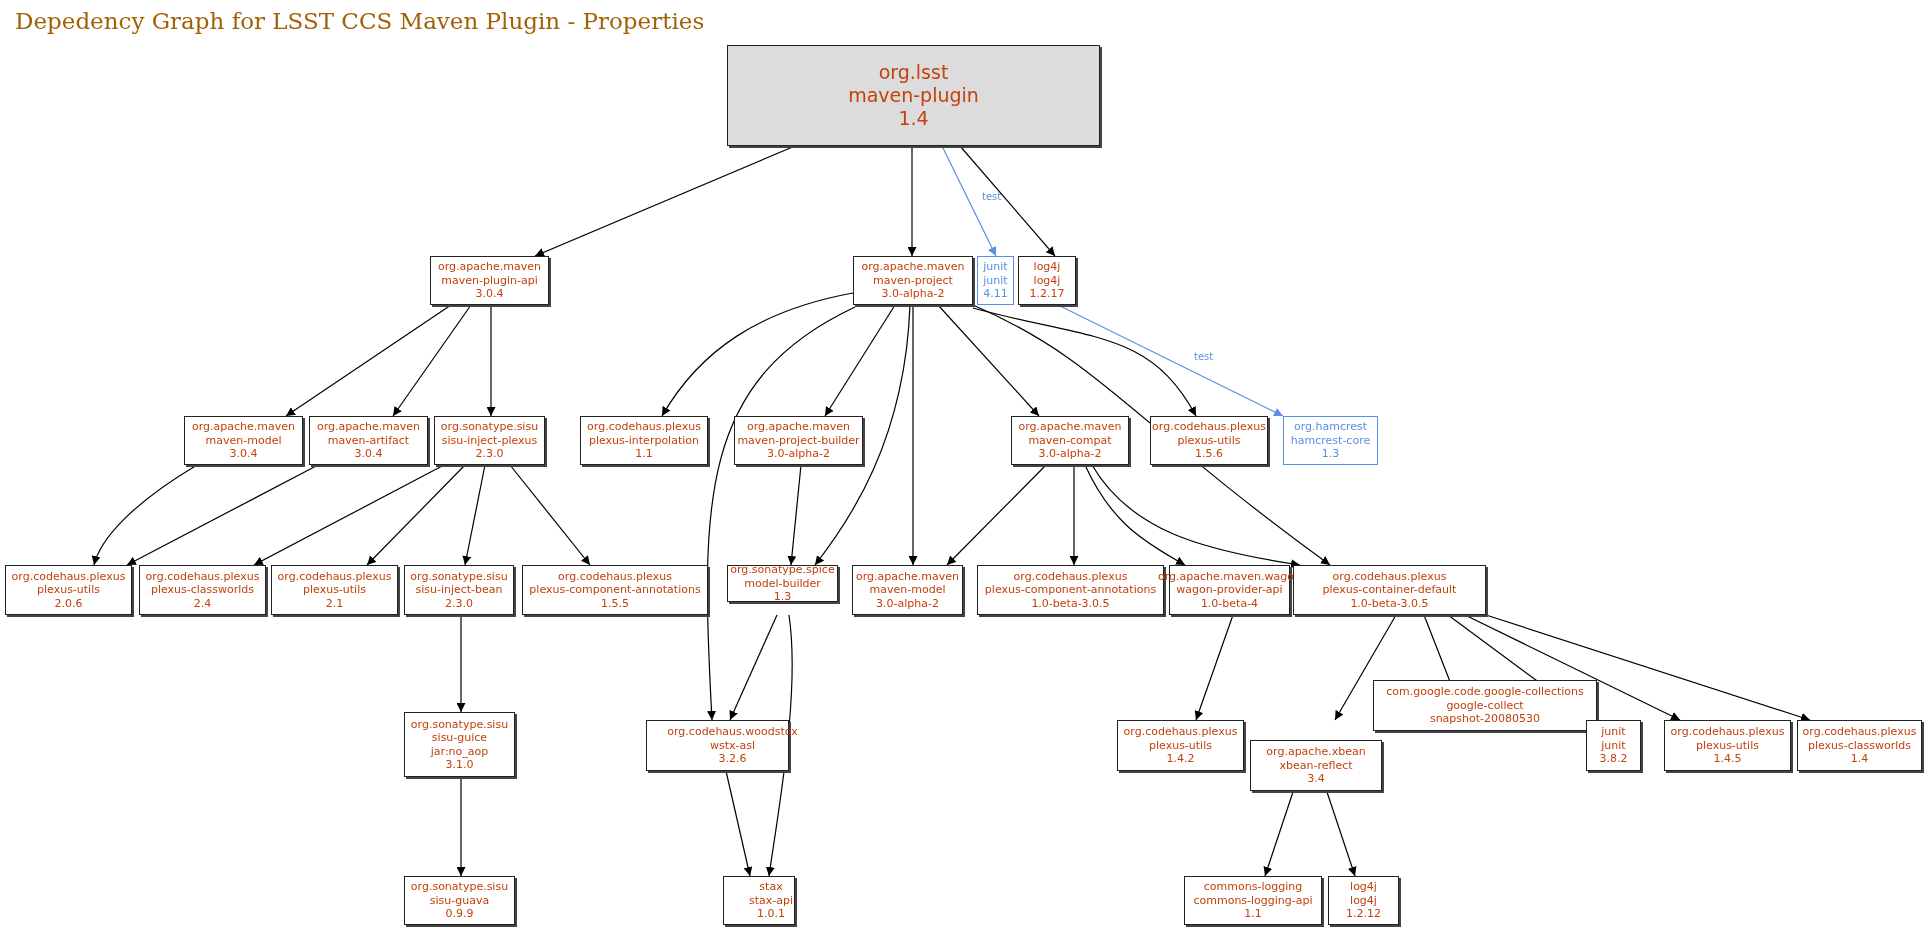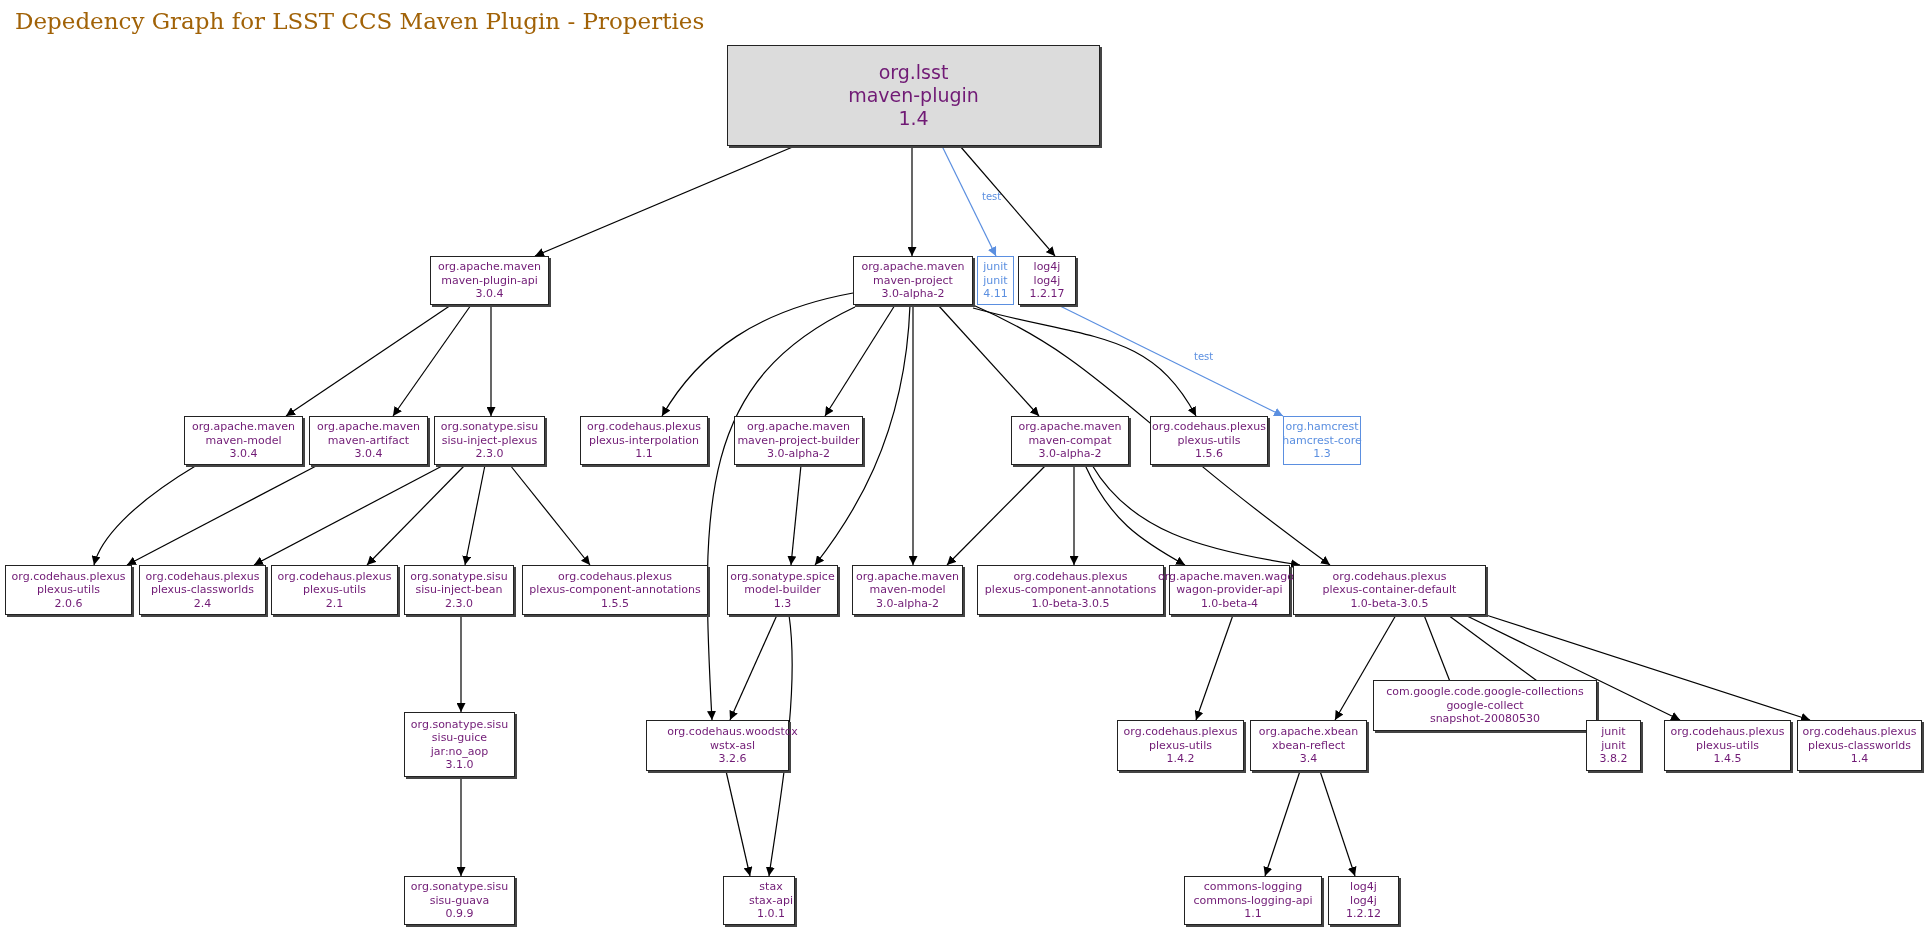--- a/index.html
+++ b/index.html
@@ -1,21 +1,21 @@
 <!DOCTYPE html>
 <html><head>
 <meta charset="utf-8">
 <style>
   html, body { margin: 0; padding: 0; background: #ffffff; }
   body { width: 1932px; height: 933px; position: relative; overflow: hidden; font-family: "DejaVu Sans", sans-serif; }
   #title { position: absolute; left: 15px; top: 8px; font-family: "DejaVu Serif", serif; font-size: 23px; color: #a16207; white-space: nowrap; }
   #graph { position: absolute; left: 0; top: 0; }
   .node { position: absolute; box-sizing: border-box; border: 1.3px solid #222; background: #fff;
           box-shadow: 2px 2px 0 #444; display: flex; flex-direction: column; align-items: center; justify-content: center;
-          font-size: 11px; line-height: 13.5px; color: #701a75; text-align: center; white-space: nowrap; cursor: pointer; }
+          font-size: 11px; line-height: 13.5px; color: #c2410c; text-align: center; white-space: nowrap; cursor: pointer; }
   .node.root { background: #dcdcdc; font-size: 19px; line-height: 23px; border-color: #222; }
   .node.test { border-color: #5b8fe0; color: #5b8fe0; box-shadow: none; }
   .node span { display: block; }
   svg text { font-family: "DejaVu Sans", sans-serif; }
 </style>
 </head>
 <body>
 
 <div id="title">Depedency Graph for LSST CCS Maven Plugin - Properties</div>
 <svg id="graph" width="1932" height="933" xmlns="http://www.w3.org/2000/svg">
@@ -126,21 +126,21 @@
     <div class="node" style="left: 1011px; top: 416px; width: 118px; height: 49px;">
       <span>org.apache.maven</span>
       <span>maven-compat</span>
       <span>3.0-alpha-2</span>
     </div>
     <div class="node" style="left: 1150px; top: 416px; width: 118px; height: 49px;">
       <span>org.codehaus.plexus</span>
       <span>plexus-utils</span>
       <span>1.5.6</span>
     </div>
-    <div class="node test" style="left: 1283px; top: 416px; width: 78px; height: 49px;">
+    <div class="node test" style="left: 1283px; top: 416px; width: 95px; height: 49px;">
       <span>org.hamcrest</span>
       <span>hamcrest-core</span>
       <span>1.3</span>
     </div>
     <div class="node" style="left: 5px; top: 565px; width: 127px; height: 50px;">
       <span>org.codehaus.plexus</span>
       <span>plexus-utils</span>
       <span>2.0.6</span>
     </div>
     <div class="node" style="left: 139px; top: 565px; width: 127px; height: 50px;">
@@ -156,21 +156,21 @@
     <div class="node" style="left: 404px; top: 565px; width: 110px; height: 50px;">
       <span>org.sonatype.sisu</span>
       <span>sisu-inject-bean</span>
       <span>2.3.0</span>
     </div>
     <div class="node" style="left: 522px; top: 565px; width: 186px; height: 50px;">
       <span>org.codehaus.plexus</span>
       <span>plexus-component-annotations</span>
       <span>1.5.5</span>
     </div>
-    <div class="node" style="left: 727px; top: 565px; width: 111px; height: 50px;">
+    <div class="node" style="left: 727px; top: 565px; width: 111px; height: 37px;">
       <span>org.sonatype.spice</span>
       <span>model-builder</span>
       <span>1.3</span>
     </div>
     <div class="node" style="left: 852px; top: 565px; width: 111px; height: 50px;">
       <span>org.apache.maven</span>
       <span>maven-model</span>
       <span>3.0-alpha-2</span>
     </div>
     <div class="node" style="left: 977px; top: 565px; width: 187px; height: 50px;">
@@ -197,21 +197,21 @@
     <div class="node" style="left: 646px; top: 720px; width: 143px; height: 51px; padding-left: 30px;">
       <span>org.codehaus.woodstox</span>
       <span>wstx-asl</span>
       <span>3.2.6</span>
     </div>
     <div class="node" style="left: 1117px; top: 720px; width: 127px; height: 51px;">
       <span>org.codehaus.plexus</span>
       <span>plexus-utils</span>
       <span>1.4.2</span>
     </div>
-    <div class="node" style="left: 1250px; top: 720px; width: 117px; height: 51px;">
+    <div class="node" style="left: 1250px; top: 740px; width: 132px; height: 51px;">
       <span>org.apache.xbean</span>
       <span>xbean-reflect</span>
       <span>3.4</span>
     </div>
     <div class="node" style="left: 1373px; top: 680px; width: 224px; height: 51px;">
       <span>com.google.code.google-collections</span>
       <span>google-collect</span>
       <span>snapshot-20080530</span>
     </div>
     <div class="node" style="left: 1586px; top: 720px; width: 55px; height: 51px;">

